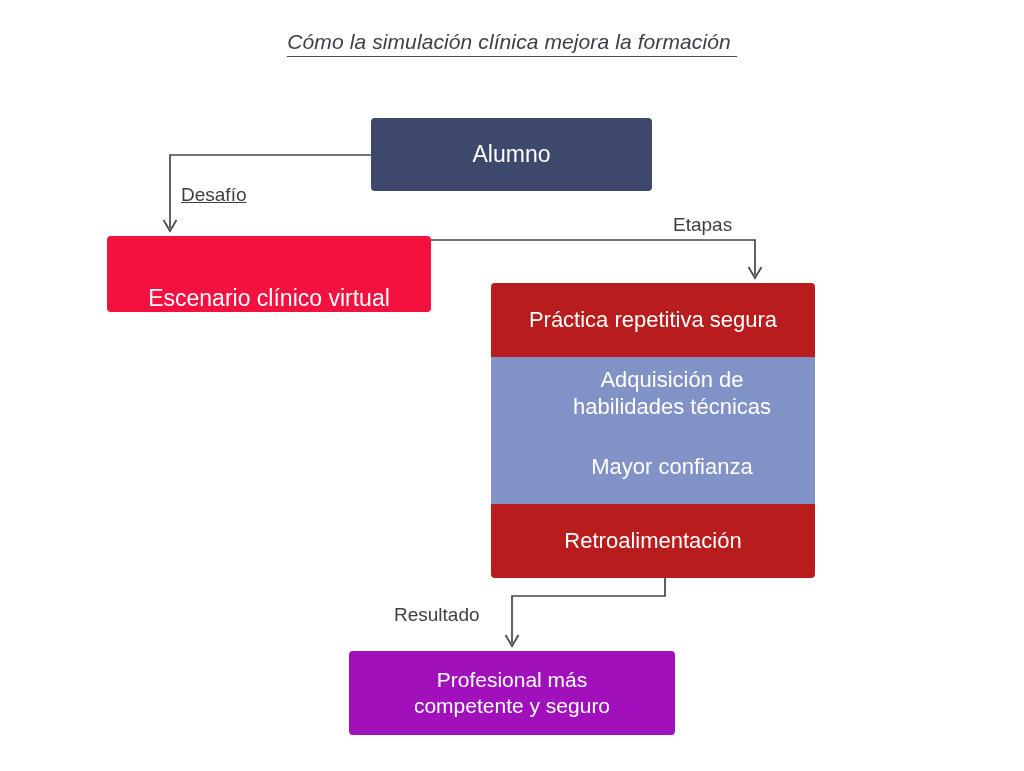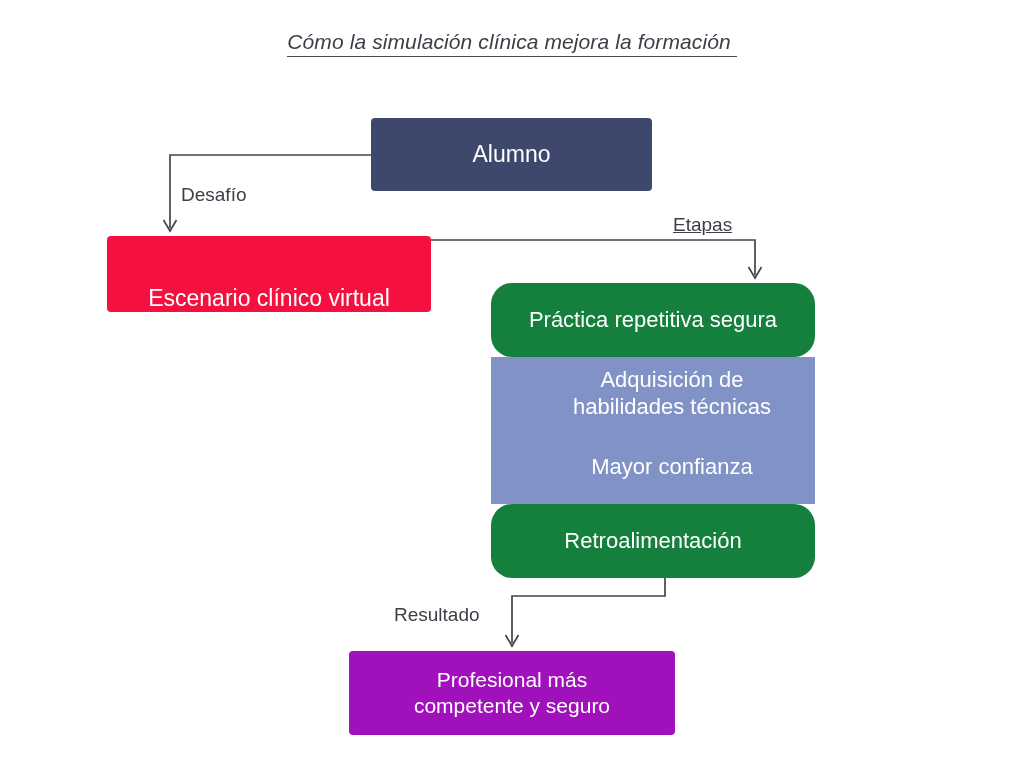--- a/index.html
+++ b/index.html
@@ -119,42 +119,42 @@
     display: flex;
     align-items: center;
     justify-content: center;
     text-align: center;
     color: #ffffff;
     font-size: 22px;
     line-height: 1.2;
     white-space: pre-line;
     padding: 0 6px;
   }
-  .band-dark  { background: #15803d; border-radius: 21px; }
+  .band-dark  { background: #b91c1c; }
   .band-light { background: #8193c6; padding-left: 44px; }
 
   .node-profesional {
     left: 349px;
     top: 651px;
     width: 326px;
     height: 84px;
     background: #a111bb;
     border-radius: 4px;
     font-size: 21px;
   }
 
   
   .edge-label {
     position: absolute;
     color: #3c3f46;
     font-size: 19px;
     white-space: pre;
   }
-  .label-desafio   { left: 181px; top: 184px; }
-  .label-etapas    { left: 673px; top: 214px; text-decoration: underline; }
+  .label-desafio   { left: 181px; top: 184px; text-decoration: underline; }
+  .label-etapas    { left: 673px; top: 214px; }
   .label-resultado { left: 394px; top: 604px; }
 </style>
 </head>
 <body>
 
 <div id="canvas">
 
   <div class="title"><span class="tx">Cómo la simulación clínica mejora la formación </span></div>
 
   <svg class="connectors" viewBox="0 0 1024 771" width="1024" height="771">

